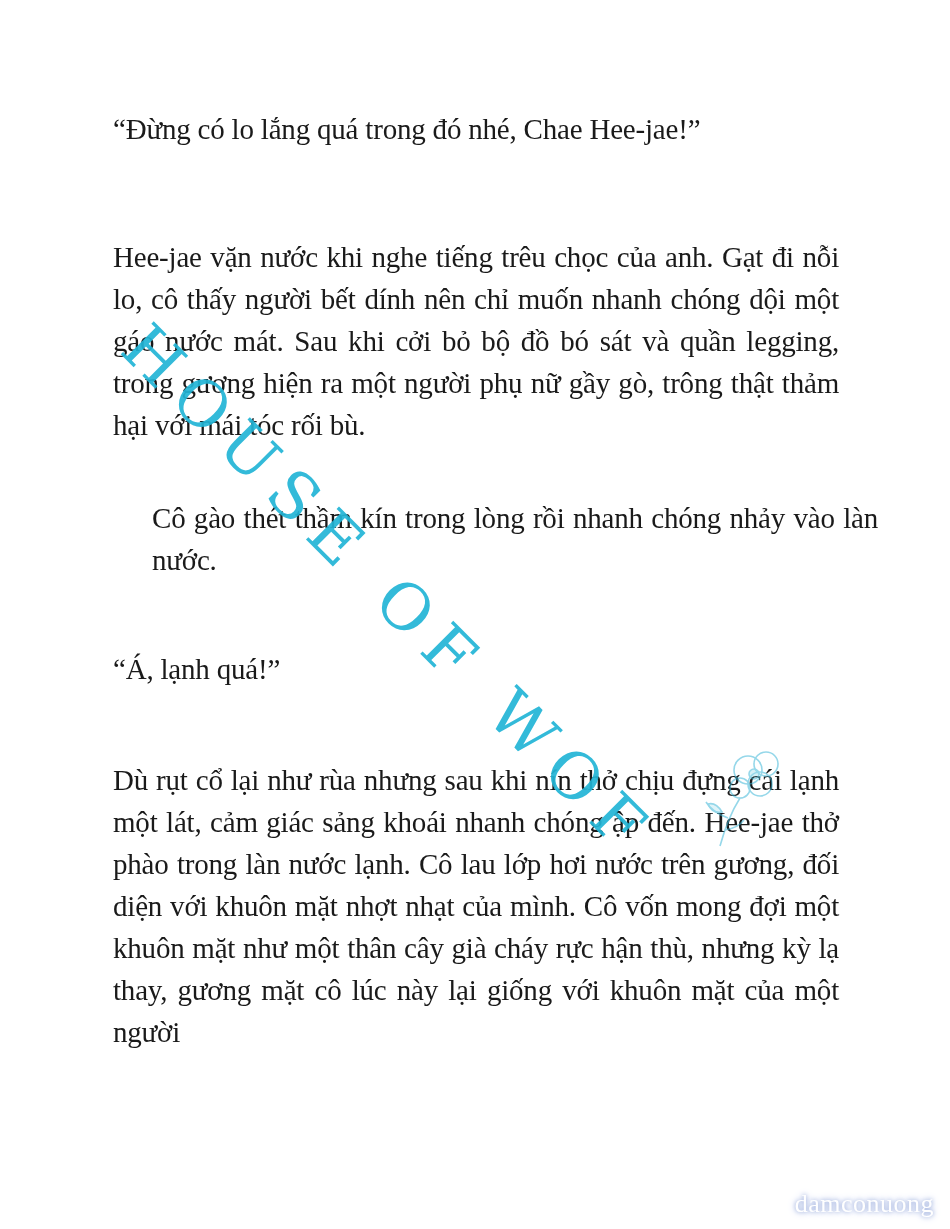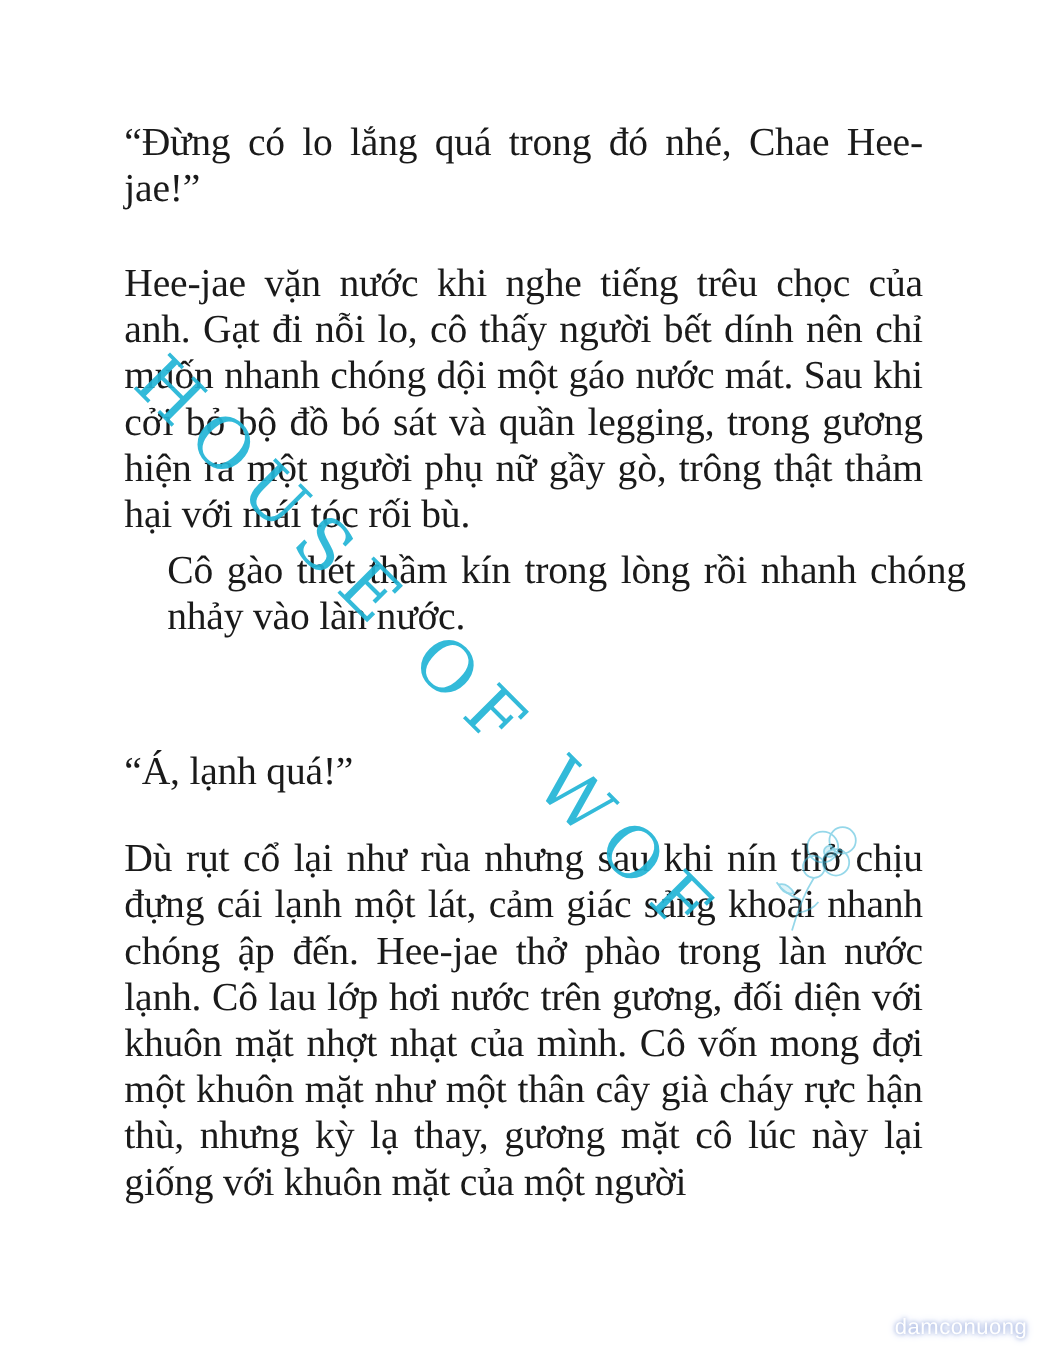--- a/index.html
+++ b/index.html
@@ -3,44 +3,44 @@
 <meta charset="utf-8">
 <style>
   html, body { margin: 0; padding: 0; }
   body {
     width: 950px; height: 1229px; background: #ffffff; position: relative; overflow: hidden;
     font-family: "Liberation Serif", "DejaVu Serif", serif; color: #1a1a1a;
   }
   .page { position: absolute; left: 113px; top: 0; width: 726px; }
   .para {
     position: absolute; left: 0; width: 726px;
-    font-size: 36px; line-height: 42px; text-align: justify; margin: 0;
+    font-size: 29px; line-height: 42px; text-align: justify; margin: 0;
     letter-spacing: -0.2px;
   }
   .watermark {
     position: absolute; left: 160px; top: 310px;
     transform-origin: 0 0; transform: rotate(45deg);
     font-family: "DejaVu Serif", serif; font-size: 64px; color: #22b5d6;
     letter-spacing: 14px; white-space: nowrap; opacity: 0.92; pointer-events: none;
   }
   .flower { position: absolute; left: 698px; top: 742px; width: 90px; height: 110px; opacity: 0.55; }
   .footer-mark {
     position: absolute; right: 16px; bottom: 10px;
-    font-family: Liberation Sans, sans-serif; font-size: 20px; color: #ffffff;
+    font-family: Liberation Serif, serif; font-size: 26px; color: #ffffff;
     text-shadow: 0 0 4px #8fa3d8, 0 0 8px #b7c4ea; letter-spacing: 0.5px;
   }
 </style>
 </head>
 <body>
 
 <div class="page">
   <p class="para" style="top:108px;">“Đừng có lo lắng quá trong đó nhé, Chae Hee-jae!”</p>
   <p class="para" style="top:236px;">Hee-jae vặn nước khi nghe tiếng trêu chọc của anh. Gạt đi nỗi lo, cô thấy người bết dính nên chỉ muốn nhanh chóng dội một gáo nước mát. Sau khi cởi bỏ bộ đồ bó sát và quần legging, trong gương hiện ra một người phụ nữ gầy gò, trông thật thảm hại với mái tóc rối bù.</p>
   <p class="para" style="top:497px;margin-left:39px;">Cô gào thét thầm kín trong lòng rồi nhanh chóng nhảy vào làn nước.</p>
-  <p class="para" style="top:648px;margin-top:32px;">“Á, lạnh quá!”</p>
+  <p class="para" style="top:648px;">“Á, lạnh quá!”</p>
   <p class="para" style="top:759px;">Dù rụt cổ lại như rùa nhưng sau khi nín thở chịu đựng cái lạnh một lát, cảm giác sảng khoái nhanh chóng ập đến. Hee-jae thở phào trong làn nước lạnh. Cô lau lớp hơi nước trên gương, đối diện với khuôn mặt nhợt nhạt của mình. Cô vốn mong đợi một khuôn mặt như một thân cây già cháy rực hận thù, nhưng kỳ lạ thay, gương mặt cô lúc này lại giống với khuôn mặt của một người</p>
 </div>
 
 <div class="watermark">HOUSE OF WOF</div>
 
 <svg class="flower" viewBox="0 0 90 110">
   <g fill="none" stroke="#3fb7d8" stroke-width="1.6">
     <circle cx="50" cy="28" r="14"></circle>
     <circle cx="68" cy="22" r="12"></circle>
     <circle cx="62" cy="42" r="12"></circle>

